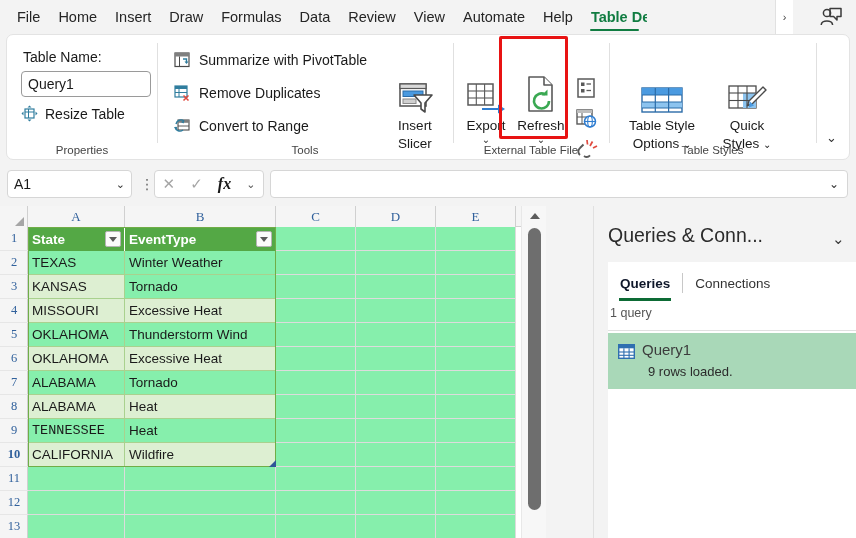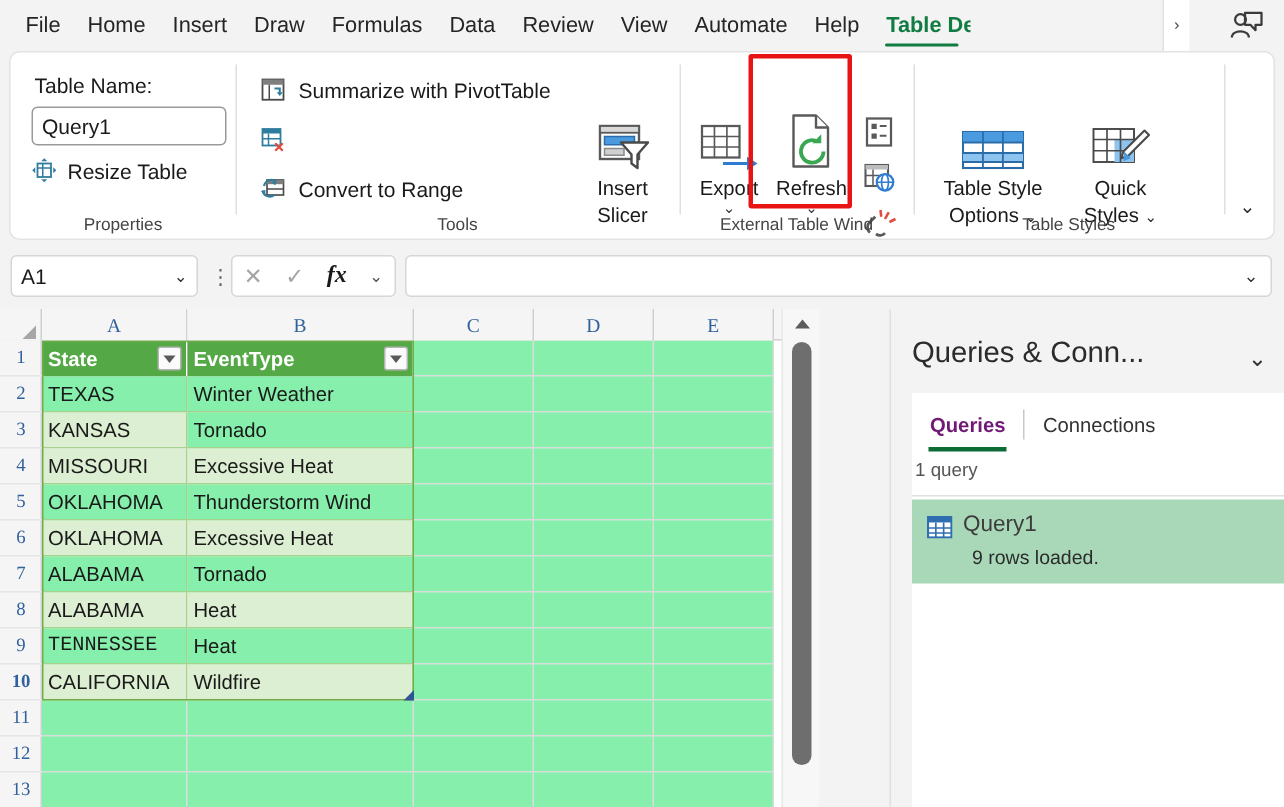--- a/index.html
+++ b/index.html
@@ -220,21 +220,21 @@
   .qp-chev { position: absolute; left: 238px; top: 24px; font-size: 15px; color: #333; }
   .qp-close { position: absolute; left: 276px; top: 21px; font-size: 19px; color: #333; line-height:19px;}
   .qp-body {
     position: absolute; left: 14px; top: 56px; width: 296px; height: 276px; background: #fff;
   }
   .qp-tabs { position: absolute; left: 0; top: 8px; height: 26px; display: flex; }
   .qp-tab {
     font-size: 13.5px; color: #333; padding: 0 12px; position: relative;
     display: flex; align-items: center;
   }
-  .qp-tab.active { font-weight: bold; color: #701a75; justify-content: flex-end; }
+  .qp-tab.active { font-weight: bold; color: #0f172a; justify-content: flex-end; }
   .qp-tab.active::after {
     content:""; position:absolute; left: 11px; right: 11px; bottom: -5px;
     height: 3px; background: #0d6b35;
   }
   .qp-tabdiv { width:1px; background:#c8c8c8; margin: 3px 0; }
   .qp-count {
     position: absolute; left: 2px; top: 44px; font-size: 12.5px; color: #555;
   }
   .qp-rule { position: absolute; left: 0; top: 68px; width: 296px; height:1px; background:#e0e0e0; }
   .qp-item {
@@ -337,20 +337,21 @@
     <div class="tool-item" style="left:166px; top:50px;">
       <span class="ic">
         <svg width="17" height="16" viewBox="0 0 17 16">
           <rect x="1" y="1" width="12" height="11" fill="#fff" stroke="#2f7d9e" stroke-width="1.2"></rect>
           <rect x="1" y="1" width="12" height="3" fill="#2f7d9e"></rect>
           <line x1="1" y1="7.5" x2="13" y2="7.5" stroke="#2f7d9e" stroke-width="1"></line>
           <line x1="5" y1="4" x2="5" y2="12" stroke="#2f7d9e" stroke-width="1"></line>
           <path d="M9.5 10.5 l5 5 M14.5 10.5 l-5 5" stroke="#e04a3f" stroke-width="1.5"></path>
         </svg>
       </span>
+      <span>Remove Duplicates</span>
     </div>
     <div class="tool-item" style="left:166px; top:83px;">
       <span class="ic">
         <svg width="17" height="16" viewBox="0 0 17 16">
           <rect x="4" y="2" width="11" height="10" fill="#fff" stroke="#4a4a4a" stroke-width="1.1"></rect>
           <rect x="4" y="2" width="11" height="2.8" fill="#7f7f7f"></rect>
           <line x1="4" y1="8" x2="15" y2="8" stroke="#4a4a4a" stroke-width="0.9"></line>
           <path d="M2 6 a5 5 0 0 1 8 -3" fill="none" stroke="#2f7d9e" stroke-width="1.4"></path>
           <path d="M1 9 a5 5 0 0 0 8 3" fill="none" stroke="#2f7d9e" stroke-width="1.4"></path>
           <path d="M10.5 2.5 l-1 3 -2.6 -1.6 z" fill="#2f7d9e"></path>
@@ -427,21 +428,21 @@
     <div class="small-ic" style="left:568px; top:102px;">
       <svg width="24" height="24" viewBox="0 0 24 24">
         <path d="M5 18 a4.5 4.5 0 0 1 0 -7 l3.5 -3.5" fill="none" stroke="#595959" stroke-width="1.9"></path>
         <path d="M9 19 a4.5 4.5 0 0 0 6 -0.6" fill="none" stroke="#595959" stroke-width="1.9"></path>
         <line x1="15" y1="9" x2="17.5" y2="4.5" stroke="#e04a3f" stroke-width="1.7"></line>
         <line x1="18" y1="11" x2="22" y2="9" stroke="#e04a3f" stroke-width="1.7"></line>
         <line x1="12.5" y1="7.5" x2="12" y2="3" stroke="#e04a3f" stroke-width="1.7"></line>
       </svg>
     </div>
 
-    <div class="grp-label" style="left:446px;width:156px;">External Table Wind</div>
+    <div class="grp-label" style="left:446px;width:156px;">External Table File</div>
     <div class="grp-sep" style="left:602px;"></div>
 
     <div class="bigbtn" style="left:610px; top:38px; width:90px;">
       <span class="glyph">
         <svg width="42" height="30" viewBox="0 0 42 30">
           <rect x="1" y="3" width="40" height="24" fill="#fff" stroke="#2b6ca8" stroke-width="1.4"></rect>
           <rect x="1" y="3" width="40" height="7" fill="#4a9ae0"></rect>
           <rect x="1" y="17" width="40" height="6" fill="#8dc4ef"></rect>
           <line x1="14.3" y1="3" x2="14.3" y2="27" stroke="#2b6ca8" stroke-width="1.2"></line>
           <line x1="27.6" y1="3" x2="27.6" y2="27" stroke="#2b6ca8" stroke-width="1.2"></line>

